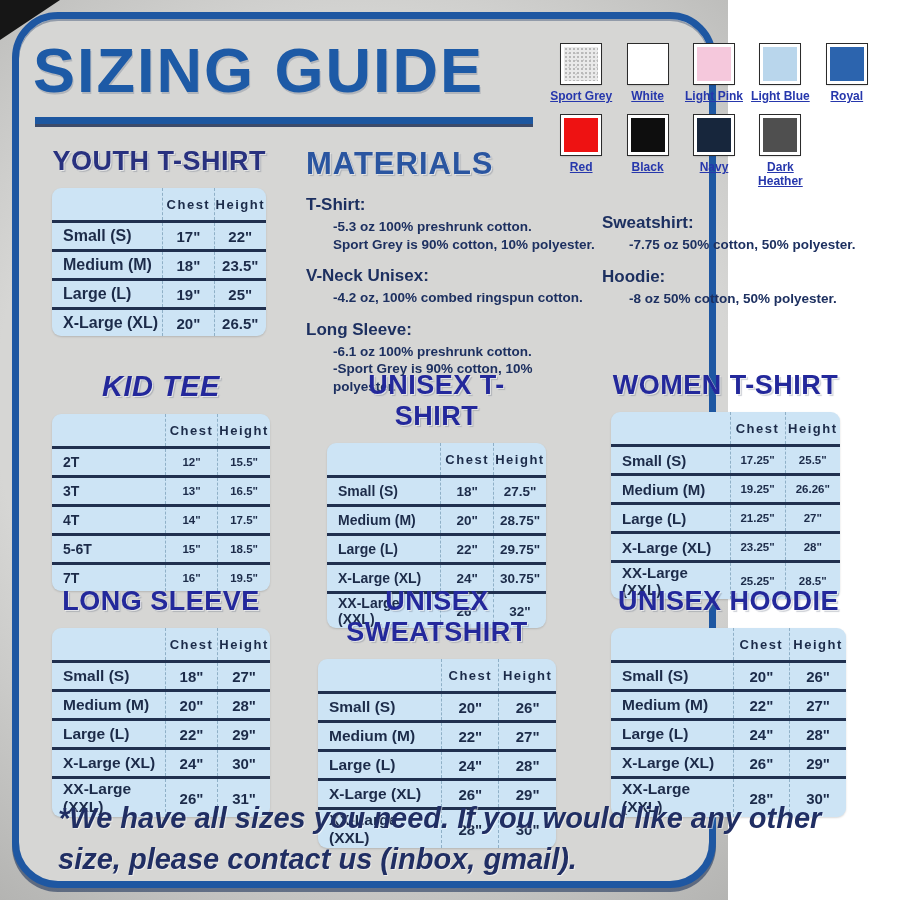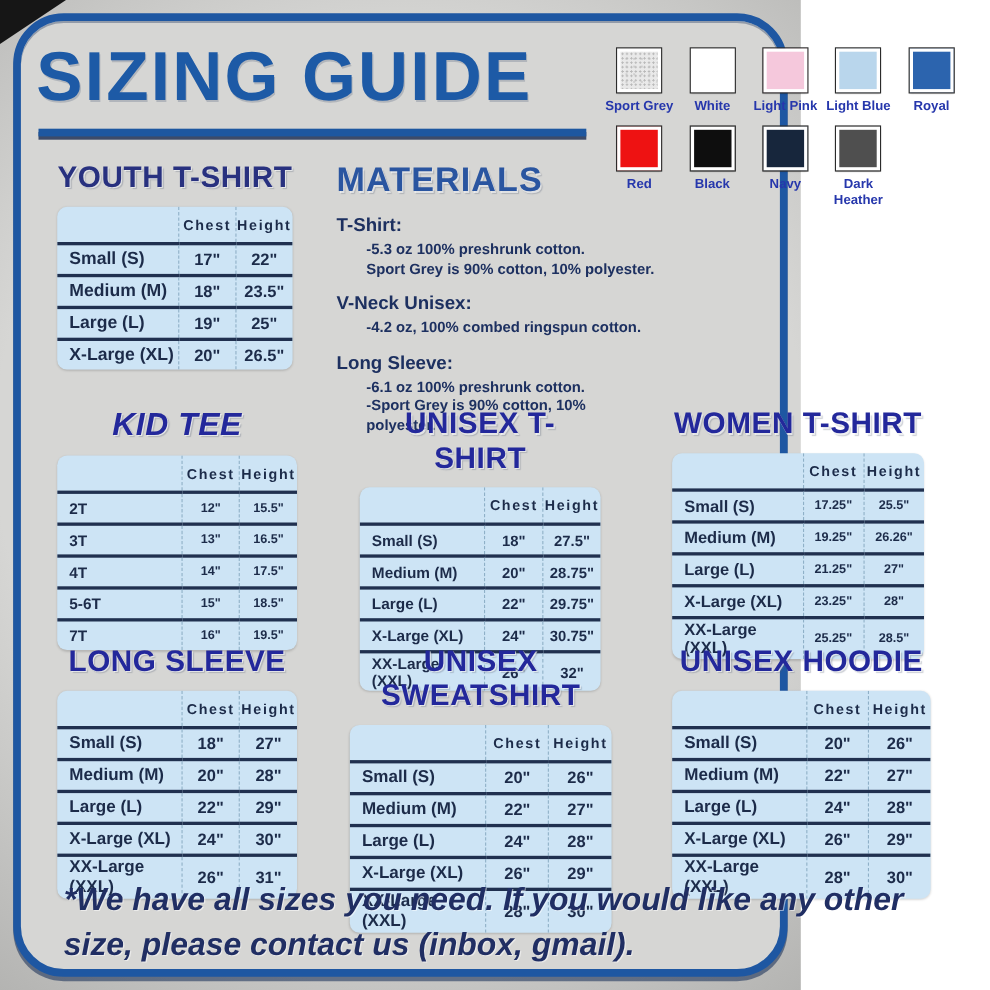--- a/index.html
+++ b/index.html
@@ -21,28 +21,28 @@
 
   
   #swatch-grid{position:absolute;left:548px;top:44px;width:332px;display:grid;
     grid-template-columns:repeat(5,1fr);row-gap:12px;}
   .swatch-cell{text-align:center;}
   .swatch-box{width:34px;height:34px;margin:0 auto;border:3px solid #ffffff;
     outline:1px solid #2b2b2b;box-shadow:0 1px 2px rgba(0,0,0,.3);}
   .swatch-box.speckle{background-image:radial-gradient(#b9b9b9 1px,transparent 1px),
     radial-gradient(#cfcfcf 1px,transparent 1px);background-size:4px 4px,7px 7px;
     background-position:0 0,2px 3px;}
-  .swatch-label{margin-top:5px;font-size:12px;font-weight:bold;color:#2637ac;}
+  .swatch-label{margin-top:5px;font-size:12px;font-weight:bold;color:#2637ac;text-decoration:underline;}
   .swatch-cell:nth-child(10) .swatch-label{font-size:10.5px;letter-spacing:-.2px;}
 
   
   .sec{position:absolute;}
   .sec-h{font-weight:bold;color:#23289b;text-align:center;letter-spacing:.5px;font-size:27px;
     text-shadow:1px 1px 0 rgba(255,255,255,.65),2px 2px 1px rgba(90,100,120,.3);margin:0 0 11px 0;}
-  .sec-h.navy{color:#28317f;text-align:center;}
+  .sec-h.navy{color:#28317f;text-align:right;}
   #sec-kid .sec-h{font-size:29px;font-style:italic;}
 
   
   .tbl{border-radius:9px;overflow:hidden;background:#cde4f5;box-shadow:0 1px 2px rgba(0,0,0,.15);}
   table{border-collapse:collapse;width:100%;}
   th,td{color:#1c2b49;}
   th.c-val{font-size:13px;font-weight:bold;letter-spacing:1.5px;text-align:center;height:30px;}
   th.c-label{width:52%;}
   td.c-label{text-align:left;padding-left:11px;font-weight:bold;height:24px;}
   td.c-val,th.c-val{width:24%;}
@@ -172,20 +172,28 @@
           <div class="mat-line">-5.3 oz 100% preshrunk cotton.</div>
           <div class="mat-line">Sport Grey is 90% cotton, 10% polyester.</div>
           <div class="mat-name">V-Neck Unisex:</div>
           <div class="mat-line">-4.2 oz, 100% combed ringspun cotton.</div>
           <div class="mat-name">Long Sleeve:</div>
           <div class="mat-line">-6.1 oz 100% preshrunk cotton.</div>
           <div class="mat-line">-Sport Grey is 90% cotton, 10% polyester.</div>
         </div>
     </div>
 
+    <div class="sec" id="sec-materials-right">
+      <div>
+          <div class="mat-name">Sweatshirt:</div>
+          <div class="mat-line">-7.75 oz 50% cotton, 50% polyester.</div>
+          <div class="mat-name">Hoodie:</div>
+          <div class="mat-line">-8 oz 50% cotton, 50% polyester.</div>
+        </div>
+    </div>
 
     <div class="sec" id="sec-kid">
       <h2 class="sec-h">KID TEE</h2>
       <div class="tbl">
         <table class="t-kid">
             <thead>
               <tr>
                 <th class="c-label"></th>
                 <th class="c-val">Chest</th>
                 <th class="c-val">Height</th>

